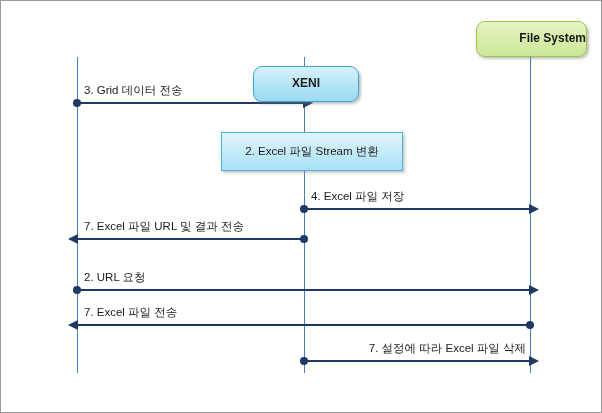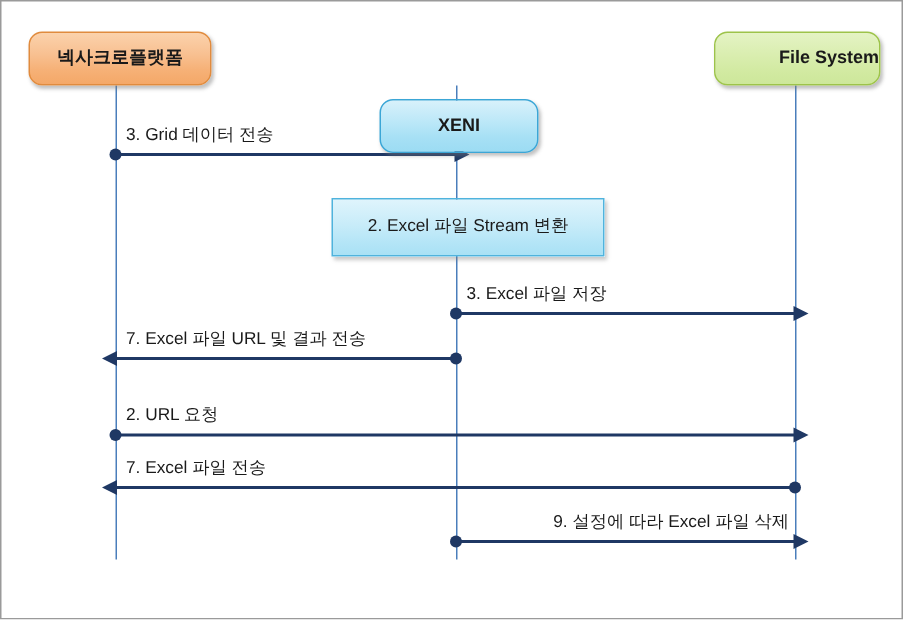--- a/index.html
+++ b/index.html
@@ -92,23 +92,20 @@
 </style>
 </head>
 <body>
 
 <div id="canvas">
 
   <div class="lifeline" id="ll-0" style="left: 76px; top: 56px; height: 316px;"></div>
   <div class="lifeline" id="ll-1" style="left: 303px; top: 56px; height: 316px;"></div>
   <div class="lifeline" id="ll-2" style="left: 529px; top: 56px; height: 316px;"></div>
 
-  <div class="participant p-orange" id="pb-0" style="left: 18px; top: 20px; width: 122px; height: 36px;">
-    <span>넥사크로플랫폼</span>
-  </div>
   <div class="participant p-blue" id="pb-1" style="left: 252px; top: 20px; width: 106px; height: 36px; margin-top: 45px;">
     <span>XENI</span>
   </div>
   <div class="participant p-green" id="pb-2" style="left: 475px; top: 20px; width: 111px; height: 36px; justify-content: flex-end;">
     <span>File System</span>
   </div>
 
   <div class="activation" id="act-0" style="left: 220px; top: 131px; width: 182px; height: 39px; text-align: center;">
     <span>2. Excel 파일 Stream 변환</span>
   </div>
@@ -117,21 +114,21 @@
     <div class="msg-line"></div>
     <div class="msg-dot at-left"></div>
     <div class="msg-head to-right"></div>
     <div class="msg-label align-left">3. Grid 데이터 전송</div>
   </div>
 
   <div class="msg" id="msg-1" style="left: 303px; top: 207px; width: 226px;">
     <div class="msg-line"></div>
     <div class="msg-dot at-left"></div>
     <div class="msg-head to-right"></div>
-    <div class="msg-label align-left">3. Excel 파일 저장</div>
+    <div class="msg-label align-left">4. Excel 파일 저장</div>
   </div>
 
   <div class="msg" id="msg-2" style="left: 76px; top: 237px; width: 227px;">
     <div class="msg-line"></div>
     <div class="msg-dot at-right"></div>
     <div class="msg-head to-left"></div>
     <div class="msg-label align-left">7. Excel 파일 URL 및 결과 전송</div>
   </div>
 
   <div class="msg" id="msg-3" style="left: 76px; top: 288px; width: 453px;">
@@ -145,16 +142,16 @@
     <div class="msg-line"></div>
     <div class="msg-dot at-right"></div>
     <div class="msg-head to-left"></div>
     <div class="msg-label align-left">7. Excel 파일 전송</div>
   </div>
 
   <div class="msg" id="msg-5" style="left: 303px; top: 359px; width: 226px;">
     <div class="msg-line"></div>
     <div class="msg-dot at-left"></div>
     <div class="msg-head to-right"></div>
-    <div class="msg-label align-right">9. 설정에 따라 Excel 파일 삭제</div>
+    <div class="msg-label align-right">7. 설정에 따라 Excel 파일 삭제</div>
   </div>
 
 </div>
 
 </body></html>

